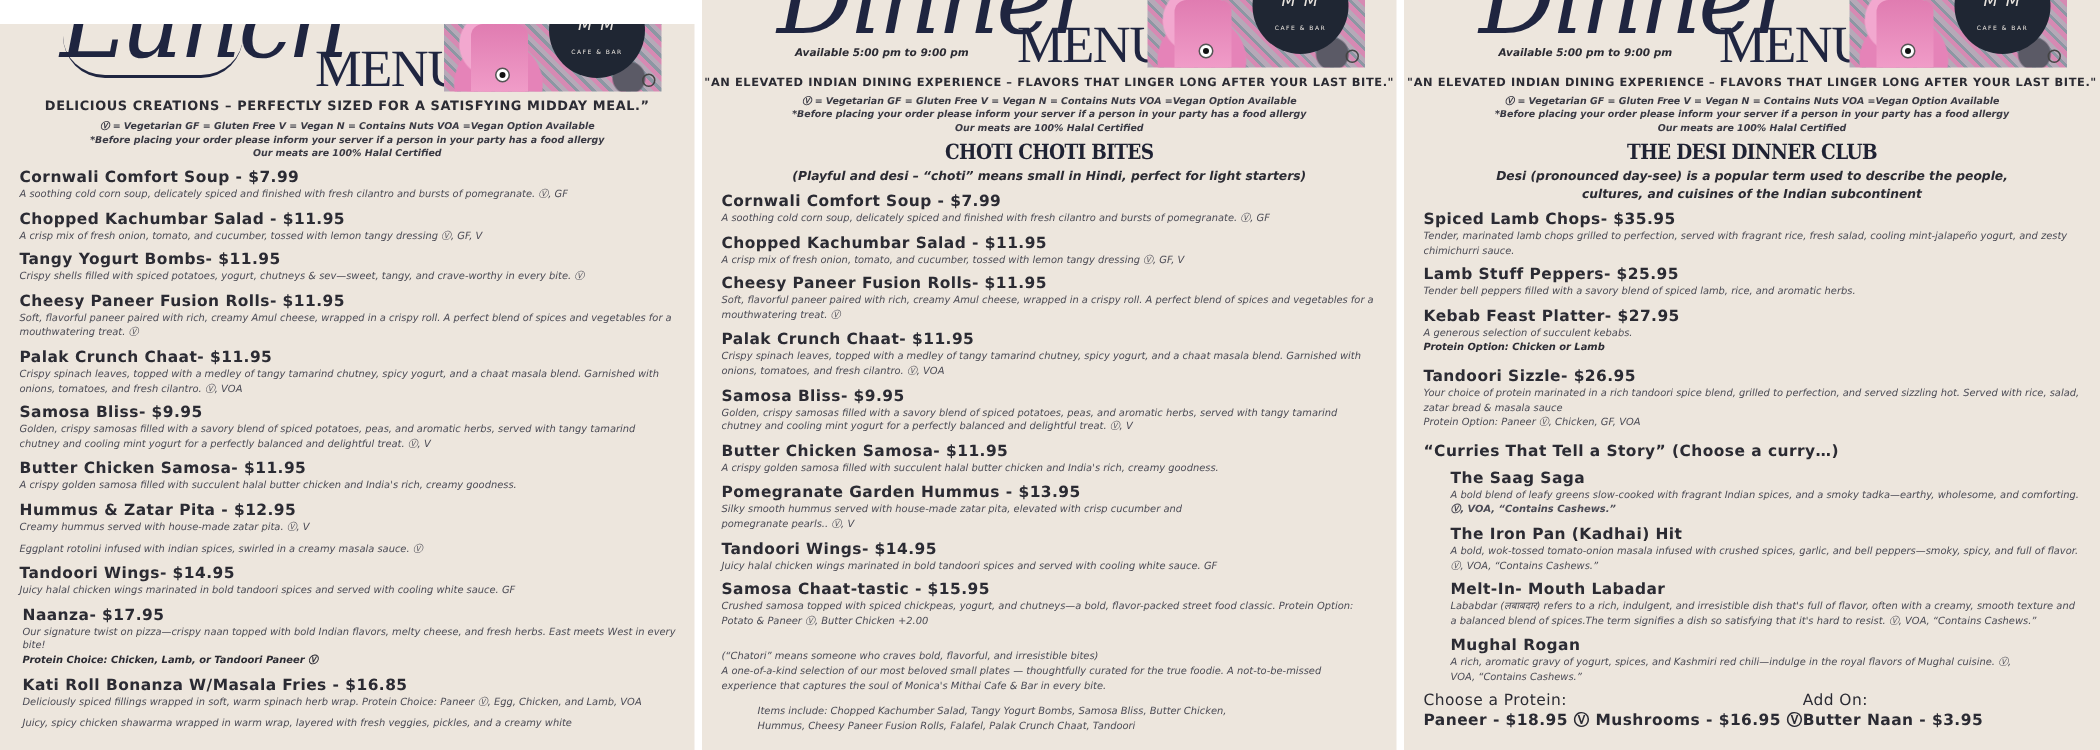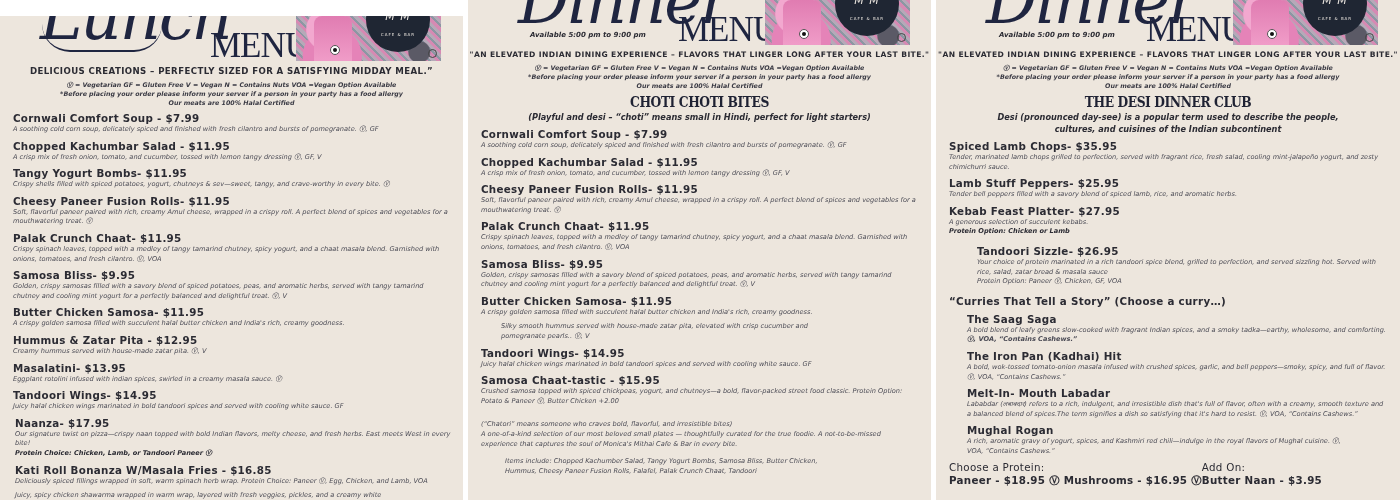--- a/index.html
+++ b/index.html
@@ -132,21 +132,20 @@
       </div>
     <div class="item">
         <div class="item-name">Butter Chicken Samosa- $11.95</div>
         <div class="item-desc">A crispy golden samosa filled with succulent halal butter chicken and India's rich, creamy goodness.</div>
       </div>
     <div class="item">
         <div class="item-name">Hummus &amp; Zatar Pita - $12.95</div>
         <div class="item-desc">Creamy hummus served with house-made zatar pita. Ⓥ, V</div>
       </div>
     <div class="item">
-        <div class="item-name">Masalatini- $13.95</div>
         <div class="item-desc">Eggplant rotolini infused with indian spices, swirled in a creamy masala sauce. Ⓥ</div>
       </div>
     <div class="item">
         <div class="item-name">Tandoori Wings- $14.95</div>
         <div class="item-desc">Juicy halal chicken wings marinated in bold tandoori spices and served with cooling white sauce. GF</div>
       </div>
     <div class="item" style="padding-left:2px;">
         <div class="item-name">Naanza- $17.95</div>
         <div class="item-desc">Our signature twist on pizza—crispy naan topped with bold Indian flavors, melty cheese, and fresh herbs. East meets West in every bite!</div>
         <div class="item-note">Protein Choice: Chicken, Lamb, or Tandoori Paneer Ⓥ</div>
@@ -203,21 +202,22 @@
       </div>
     <div class="item">
         <div class="item-name">Samosa Bliss- $9.95</div>
         <div class="item-desc">Golden, crispy samosas filled with a savory blend of spiced potatoes, peas, and aromatic herbs, served with tangy tamarind chutney and cooling mint yogurt for a perfectly balanced and delightful treat. Ⓥ, V</div>
       </div>
     <div class="item">
         <div class="item-name">Butter Chicken Samosa- $11.95</div>
         <div class="item-desc">A crispy golden samosa filled with succulent halal butter chicken and India's rich, creamy goodness.</div>
       </div>
     <div class="item">
-        <div class="item-desc" style="padding-right:90px;margin-left:20px;">Silky smooth hummus served with house-made zatar pita, elevated with crisp cucumber and pomegranate pearls.. Ⓥ, V</div>
+        <div class="item-name">Pomegranate Garden Hummus - $13.95</div>
+        <div class="item-desc" style="padding-right:90px;">Silky smooth hummus served with house-made zatar pita, elevated with crisp cucumber and pomegranate pearls.. Ⓥ, V</div>
       </div>
     <div class="item">
         <div class="item-name">Tandoori Wings- $14.95</div>
         <div class="item-desc">Juicy halal chicken wings marinated in bold tandoori spices and served with cooling white sauce. GF</div>
       </div>
     <div class="item">
         <div class="item-name">Samosa Chaat-tastic - $15.95</div>
         <div class="item-desc">Crushed samosa topped with spiced chickpeas, yogurt, and chutneys—a bold, flavor-packed street food classic. Protein Option: Potato &amp; Paneer Ⓥ, Butter Chicken +2.00</div>
       </div>
     <div class="item" style="margin-top:14px;">
@@ -258,21 +258,21 @@
       </div>
     <div class="item">
         <div class="item-name">Lamb Stuff Peppers- $25.95</div>
         <div class="item-desc">Tender bell peppers filled with a savory blend of spiced lamb, rice, and aromatic herbs.</div>
       </div>
     <div class="item">
         <div class="item-name">Kebab Feast Platter- $27.95</div>
         <div class="item-desc">A generous selection of succulent kebabs.</div>
         <div class="item-note">Protein Option: Chicken or Lamb</div>
       </div>
-    <div class="item" style="margin-top:8px;margin-left:28px;">
+    <div class="item" style="margin-top:8px;">
         <div class="item-name">Tandoori Sizzle- $26.95</div>
         <div class="item-desc">Your choice of protein marinated in a rich tandoori spice blend, grilled to perfection, and served sizzling hot. Served with rice, salad, zatar bread &amp; masala sauce</div>
         <div class="item-desc-plain">Protein Option: Paneer Ⓥ, Chicken, GF, VOA</div>
       </div>
 
     <div class="curries-head">“Curries That Tell a Story” (Choose a curry…)</div>
     <div class="indent">
       <div class="item" style="margin-top:6px;">
           <div class="item-name">The Saag Saga</div>
           <div class="item-desc"><span>A bold blend of leafy greens slow-cooked with fragrant Indian spices, and a smoky tadka—earthy, wholesome, and comforting.</span> <b>Ⓥ, VOA, “Contains Cashews.”</b></div>

